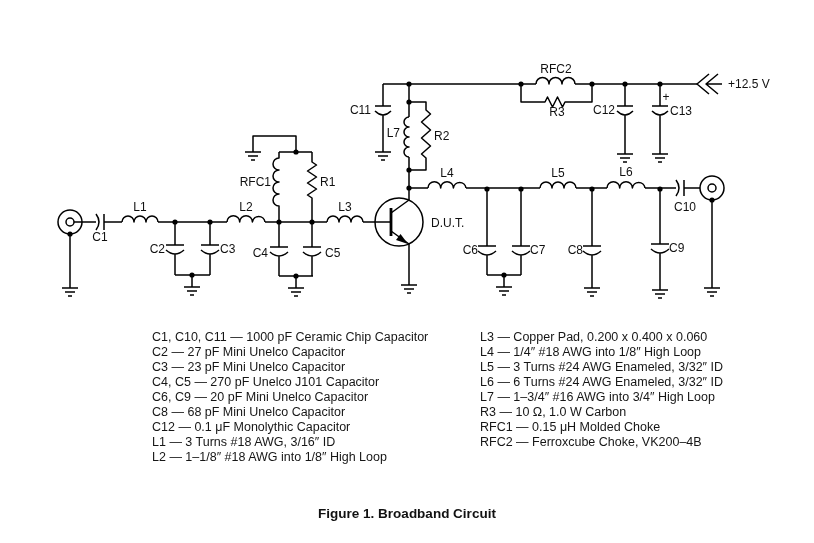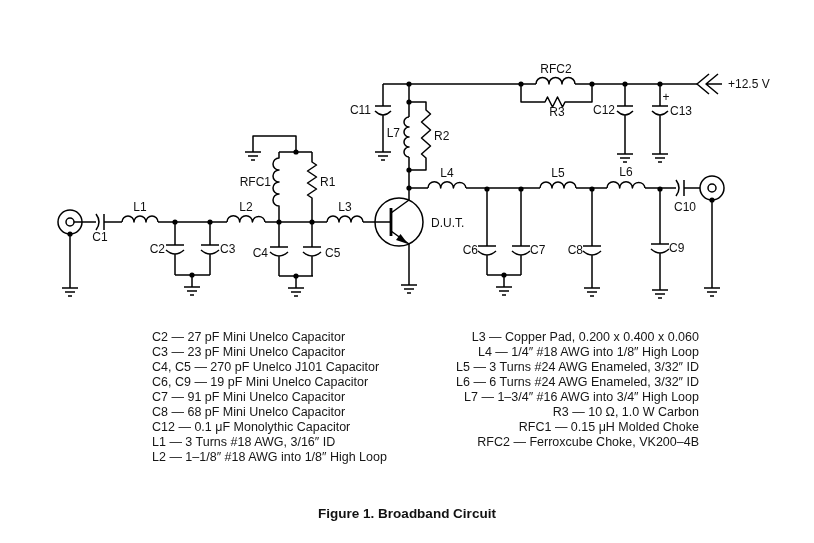--- a/index.html
+++ b/index.html
@@ -13,21 +13,21 @@
   }
   svg.schematic{position:absolute;left:0;top:0;}
   svg .w{fill:none;stroke:#000;stroke-width:1.5;stroke-linejoin:round;}
   svg .bar{fill:none;stroke:#000;stroke-width:2.8;}
   svg .fill{fill:#000;stroke:none;}
   svg .dot{fill:#000;stroke:none;}
   svg .lbl{font-family:"Liberation Sans",sans-serif;font-size:12px;fill:#101010;}
   .parts{position:absolute;top:330px;left:0;width:814px;font-size:12.5px;line-height:15px;color:#161616;}
   .parts .col{position:absolute;top:0;white-space:nowrap;}
   .parts .col.left{left:152px;}
-  .parts .col.right{left:456px;text-align:right;}
+  .parts .col.right{left:480px;}
   .caption{
     position:absolute;top:506px;left:0;width:814px;
     text-align:center;font-weight:bold;font-size:13.5px;color:#111;
   }
 </style>
 </head>
 <body>
 
 <div class="page">
 
@@ -224,25 +224,25 @@
     <text class="lbl" x="556" y="73" text-anchor="middle">RFC2</text>
     <text class="lbl" x="557" y="116" text-anchor="middle">R3</text>
     <text class="lbl" x="615" y="114" text-anchor="end">C12</text>
     <text class="lbl" x="670" y="115" text-anchor="start">C13</text>
     <text class="lbl" x="666" y="101" text-anchor="middle">+</text>
     <text class="lbl" x="728" y="88" text-anchor="start">+12.5 V</text>
   </svg>
 
   <div class="parts">
     <div class="col left">
+      <div>C1, C10, C11 — 1000 pF Ceramic Chip Capacitor</div>
       <div>C2 — 27 pF Mini Unelco Capacitor</div>
       <div>C3 — 23 pF Mini Unelco Capacitor</div>
       <div>C4, C5 — 270 pF Unelco J101 Capacitor</div>
-      <div>C6, C9 — 19 pF Mini Unelco Capacitor</div>
-      <div>C7 — 91 pF Mini Unelco Capacitor</div>
+      <div>C6, C9 — 20 pF Mini Unelco Capacitor</div>
       <div>C8 — 68 pF Mini Unelco Capacitor</div>
       <div>C12 — 0.1 μF Monolythic Capacitor</div>
       <div>L1 — 3 Turns #18 AWG, 3/16″ ID</div>
       <div>L2 — 1–1/8″ #18 AWG into 1/8″ High Loop</div>
     </div>
     <div class="col right">
       <div>L3 — Copper Pad, 0.200 x 0.400 x 0.060</div>
       <div>L4 — 1/4″ #18 AWG into 1/8″ High Loop</div>
       <div>L5 — 3 Turns #24 AWG Enameled, 3/32″ ID</div>
       <div>L6 — 6 Turns #24 AWG Enameled, 3/32″ ID</div>

